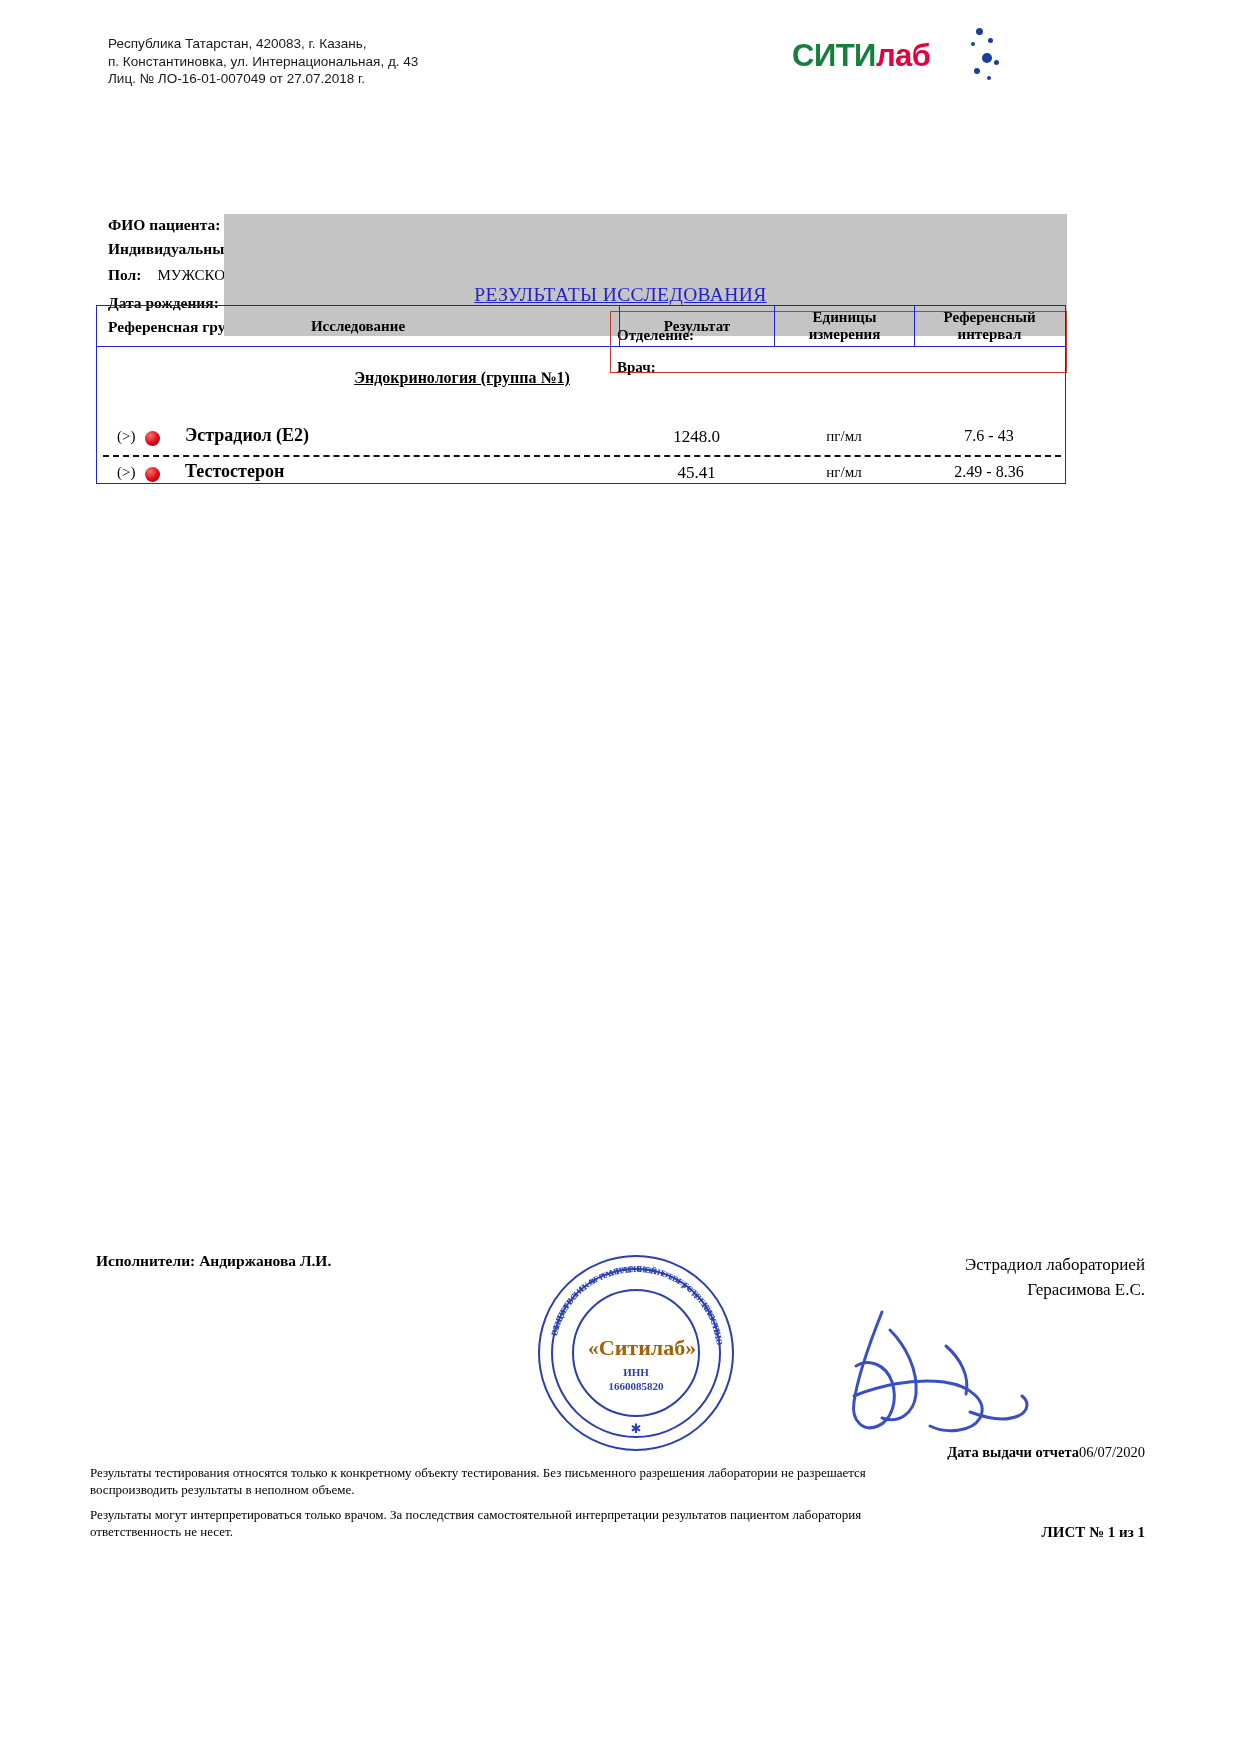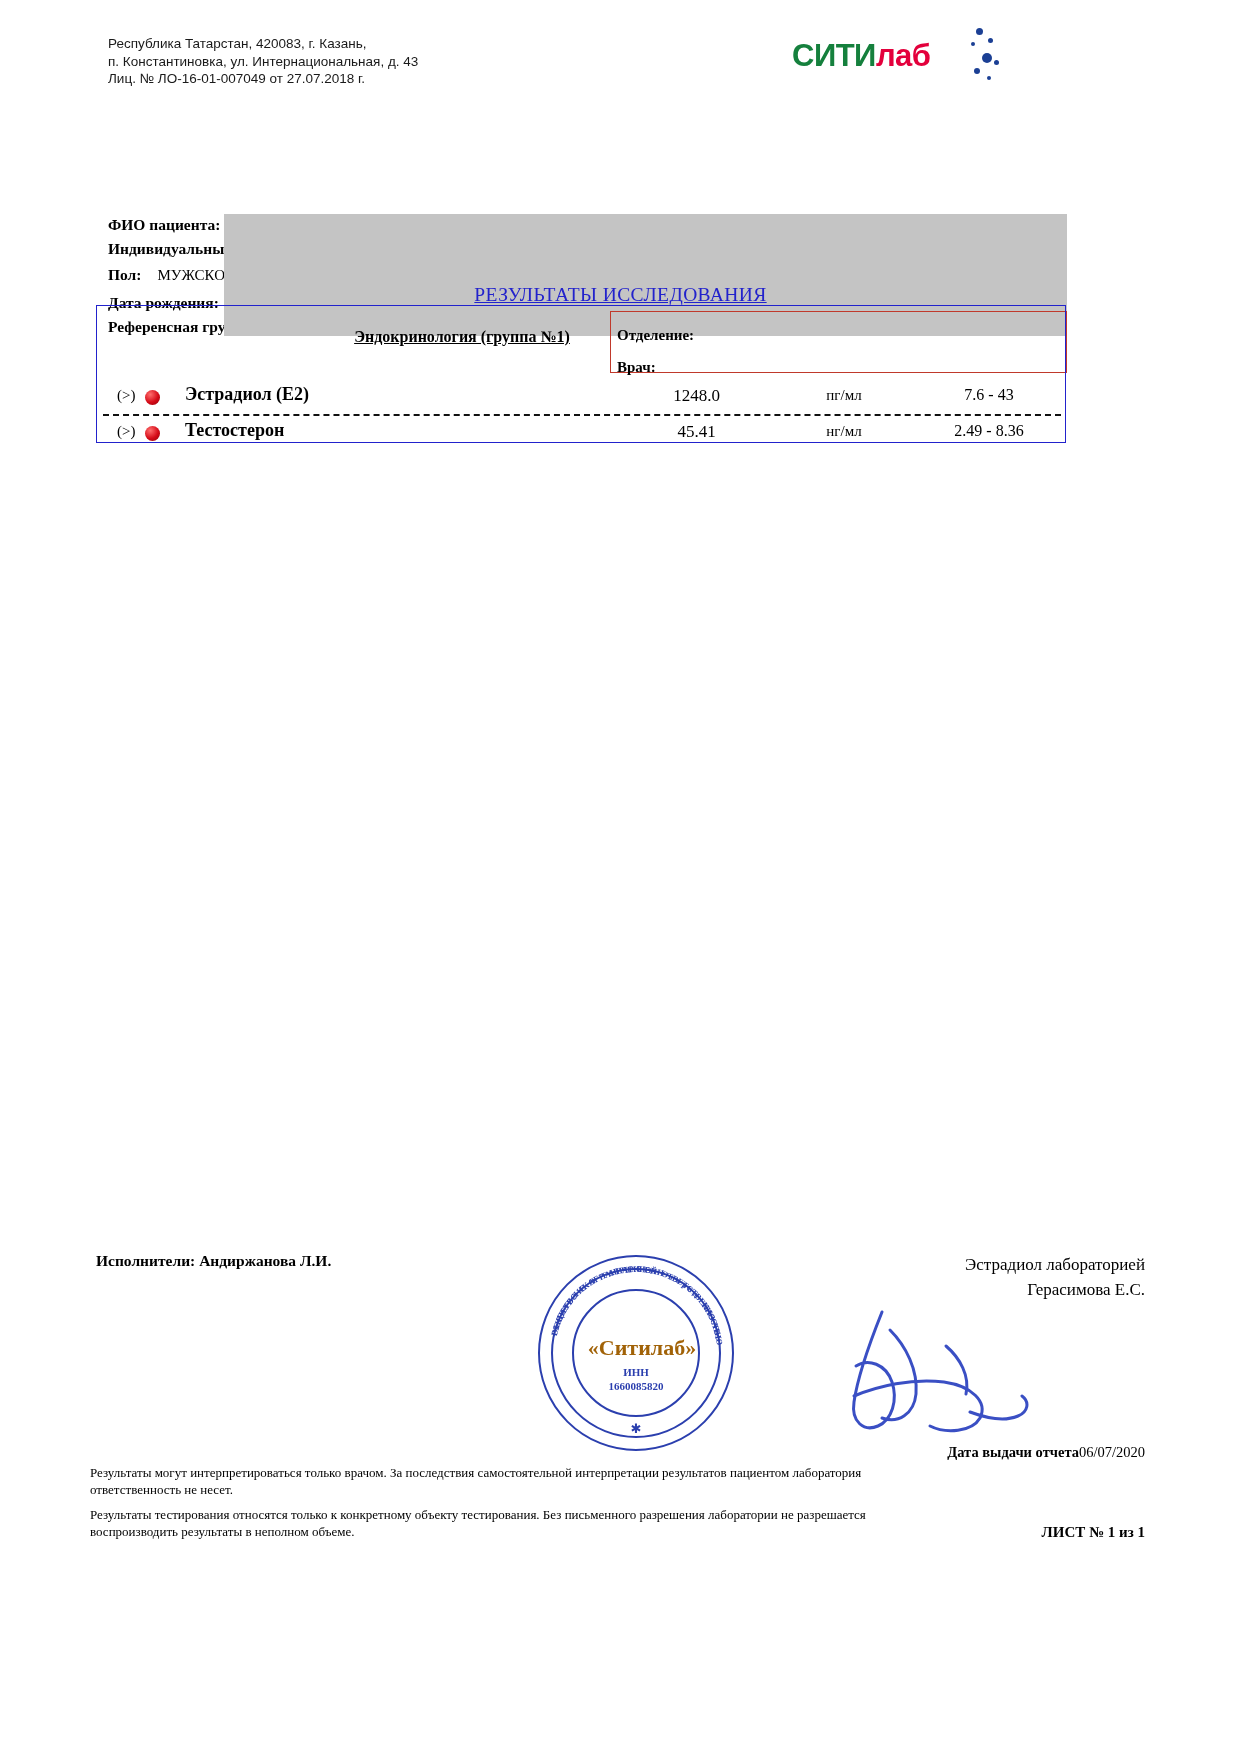--- a/index.html
+++ b/index.html
@@ -423,20 +423,28 @@
 
     <div class="doctor-box">
       <div class="dline dl1">Отделение:</div>
       <div class="dline dl2">Врач:</div>
     </div>
   </div>
 
   <div class="results-title">РЕЗУЛЬТАТЫ ИССЛЕДОВАНИЯ</div>
 
   <div class="rtable">
+    <div class="thead">
+      <div class="th th-1">Исследование</div>
+      <div class="th th-2">Результат</div>
+      <div class="th th-3" style="white-space:pre-line;">Единицы
+измерения</div>
+      <div class="th th-4" style="white-space:pre-line;">Референсный
+интервал</div>
+    </div>
 
     <div class="tbody">
       <div class="group-title">Эндокринология (группа №1)</div>
 
 
       <div class="res-row row-1">
         <span class="flag">(&gt;)</span>
         <span class="dot"></span>
         <span class="aname">Эстрадиол (E2)</span>
         <span class="aval">1248.0</span>
@@ -561,18 +569,18 @@
       <path d="M126 46 C 140 58, 150 76, 146 94"></path>
       <path d="M150 112 C 166 118, 184 122, 198 116 C 208 112, 210 102, 202 96"></path>
     </g>
   </svg>
 
   <div class="issue-date">
     <span>Дата выдачи отчета</span><span class="dv">06/07/2020</span>
   </div>
 
   <div class="footer">
+    <p>Результаты тестирования относятся только к конкретному объекту тестирования. Без письменного разрешения лаборатории не разрешается воспроизводить результаты в неполном объеме.</p>
     <p>Результаты могут интерпретироваться только врачом. За последствия самостоятельной интерпретации результатов пациентом лаборатория ответственность не несет.</p>
-    <p>Результаты тестирования относятся только к конкретному объекту тестирования. Без письменного разрешения лаборатории не разрешается воспроизводить результаты в неполном объеме.</p>
   </div>
   <div class="sheet-no">ЛИСТ № 1 из 1</div>
 
 </div>
 
 </body></html>

